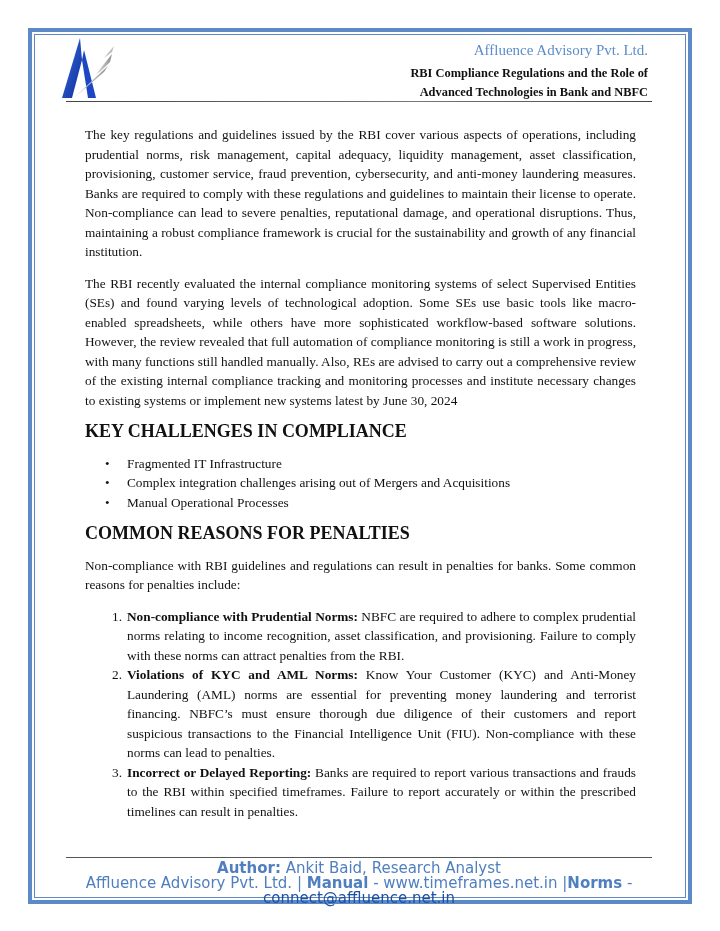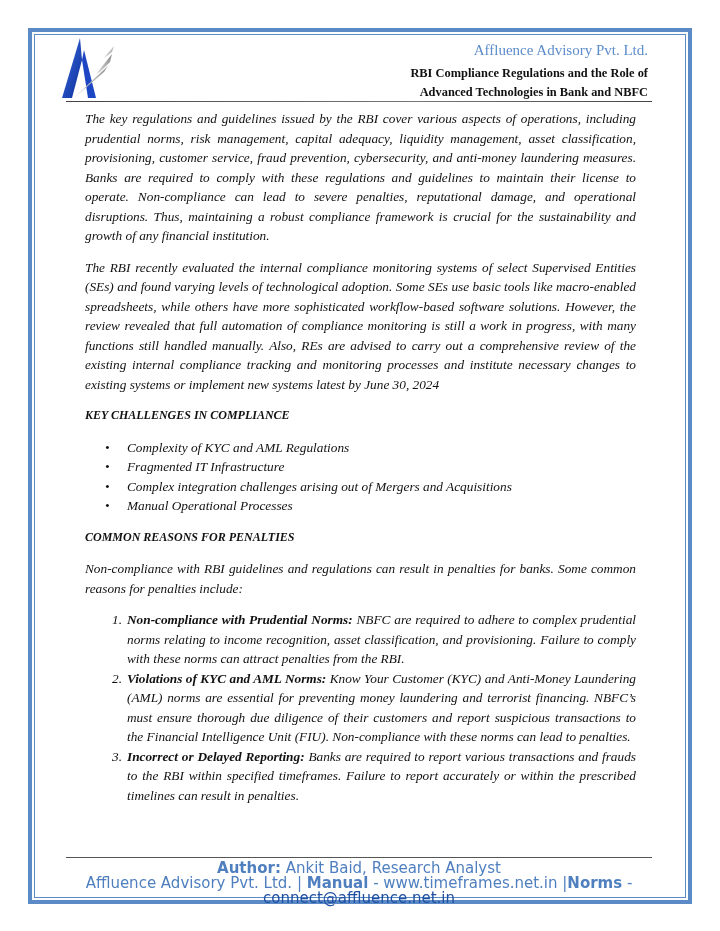--- a/index.html
+++ b/index.html
@@ -14,23 +14,23 @@
   .logo { position: absolute; left: 60px; top: 36px; width: 56px; height: 64px; }
 
   .hdr-company { position: absolute; right: 72px; top: 42px; font-size: 15px;
                  color: #5c8ccb; font-family: "Liberation Serif", serif; text-align: right; }
   .hdr-title { position: absolute; right: 72px; top: 63px; width: 330px; text-align: right;
                font-weight: bold; font-size: 13.2px; line-height: 19px; color: #111;
                font-family: "Liberation Serif", serif; transform: scaleX(0.94); transform-origin: right; }
   .hdr-rule { position: absolute; left: 66px; top: 101px; width: 586px; height: 1px;
               background: linear-gradient(to right, #444, #777 60%, #444); }
 
-  .content { position: absolute; left: 85px; top: 109px; width: 551px; font-size: 13.3px; line-height: 19.5px; font-style: italic; }
+  .content { position: absolute; left: 85px; top: 125px; width: 551px; font-size: 13.3px; line-height: 19.5px; }
   .content p { margin: 0 0 12px 0; text-align: justify; }
-  .content h3 { margin: 0 0 12px 0; font-size: 12px; font-weight: bold; letter-spacing: 0; }
+  .content h3 { margin: 0 0 12px 0; font-size: 18px; font-weight: bold; letter-spacing: 0; }
   ul.bullets { margin: 0 0 12px 0; padding-left: 42px; list-style: none; }
   ul.bullets li { position: relative; line-height: 19.5px; }
   ul.bullets li::before { content: "\2022"; position: absolute; left: -22px; font-size: 13px; }
   ol.reasons { margin: 0; padding-left: 42px; list-style: none; }
   ol.reasons li { position: relative; text-align: justify; line-height: 19.5px; }
   ol.reasons li .num { position: absolute; left: -15px; }
   ol.reasons li b { font-weight: bold; }
 
   .ftr-rule { position: absolute; left: 66px; top: 857px; width: 586px; height: 1px; background: #555; }
   .ftr { position: absolute; left: 66px; top: 861px; width: 586px; text-align: center;
@@ -67,21 +67,20 @@
   <div>Advanced Technologies in Bank and NBFC</div>
 </div>
 <div class="hdr-rule"></div>
 
 <div class="content">
   <p>The key regulations and guidelines issued by the RBI cover various aspects of operations, including prudential norms, risk management, capital adequacy, liquidity management, asset classification, provisioning, customer service, fraud prevention, cybersecurity, and anti-money laundering measures. Banks are required to comply with these regulations and guidelines to maintain their license to operate. Non-compliance can lead to severe penalties, reputational damage, and operational disruptions. Thus, maintaining a robust compliance framework is crucial for the sustainability and growth of any financial institution.</p>
   <p>The RBI recently evaluated the internal compliance monitoring systems of select Supervised Entities (SEs) and found varying levels of technological adoption. Some SEs use basic tools like macro-enabled spreadsheets, while others have more sophisticated workflow-based software solutions. However, the review revealed that full automation of compliance monitoring is still a work in progress, with many functions still handled manually. Also, REs are advised to carry out a comprehensive review of the existing internal compliance tracking and monitoring processes and institute necessary changes to existing systems or implement new systems latest by June 30, 2024</p>
 
   <h3>KEY CHALLENGES IN COMPLIANCE</h3>
   <ul class="bullets">
-    <li>Complexity of KYC and AML Regulations</li>
     <li>Fragmented IT Infrastructure</li>
     <li>Complex integration challenges arising out of Mergers and Acquisitions</li>
     <li>Manual Operational Processes</li>
   </ul>
 
   <h3>COMMON REASONS FOR PENALTIES</h3>
   <p>Non-compliance with RBI guidelines and regulations can result in penalties for banks. Some common reasons for penalties include:</p>
 
   <ol class="reasons">
     <li>

